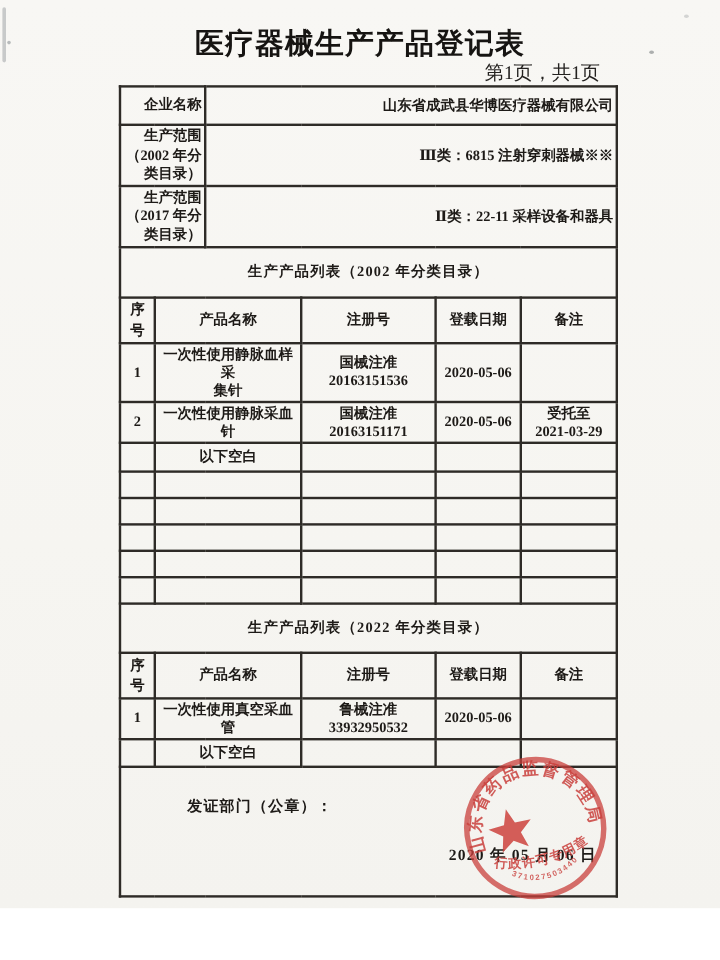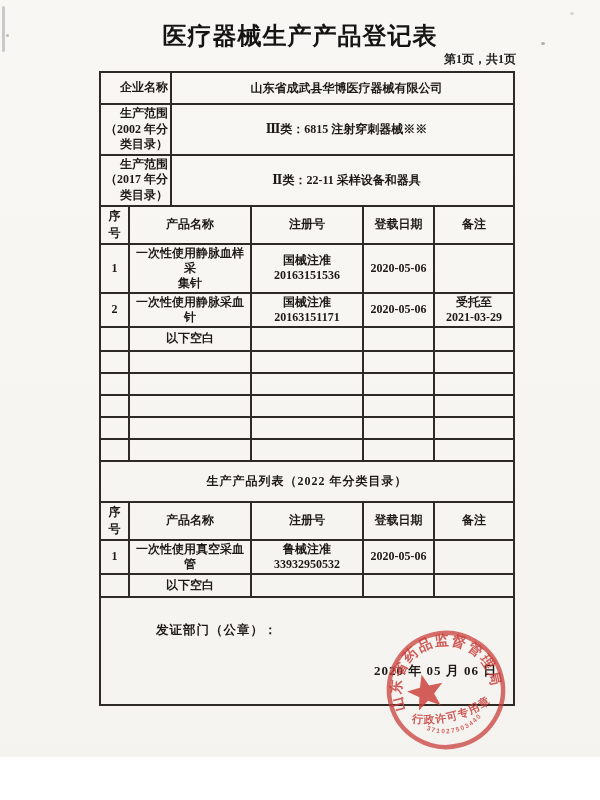--- a/index.html
+++ b/index.html
@@ -8,34 +8,34 @@
     background:linear-gradient(180deg,#f8f7f4 0%,#f6f5f1 60%,#f4f3ef 100%);
     font-family:"Liberation Serif","DejaVu Serif",serif;
     color:#1d1b18;
   }
   .title{
     position:absolute;top:20px;left:0;width:100%;
     text-align:center;font-size:24px;font-weight:bold;margin:0;
     letter-spacing:1px;color:#161412;
   }
   .page-info{
-    position:absolute;top:51px;right:84px;
-    font-size:12px;font-weight:bold;color:#242220;
+    position:absolute;top:51px;right:100px;
+    font-size:16px;font-weight:normal;color:#242220;
   }
   table.doc{
     position:absolute;left:99px;top:71px;width:414px;
     border-collapse:collapse;table-layout:fixed;
   }
   table.doc td{
     border:2px solid #2e2b27;vertical-align:middle;
     padding:1px 2px;font-size:12px;font-weight:bold;color:#1d1a17;
     overflow:hidden;
   }
   .lbl{text-align:right;line-height:1.3;white-space:pre-line;}
-  .val{text-align:center;padding-left:10px !important;}
+  .val{text-align:right;padding-left:10px !important;}
   .stitle{text-align:center;font-size:13px;letter-spacing:1px;}
   .th{text-align:center;font-size:12.5px;}
   .c{text-align:center;line-height:1.25;white-space:pre-line;}
   .h32{height:32px}.h46{height:46px}.h45{height:45px}.h42{height:42px}
   .h21{height:21px}.h33{height:33px}.h29{height:29px}.h24{height:24px}
   .h22{height:22px}.h41{height:41px}.h23{height:23px}
   .footer-cell{height:104px;position:relative;}
   .dept{position:absolute;left:38px;top:24px;font-size:12.5px;font-weight:bold;letter-spacing:1px;margin-left:17px;}
   .idate{position:absolute;left:250px;top:64px;font-size:13px;font-weight:bold;letter-spacing:1px;margin-left:23px;}
   .seal{
@@ -85,20 +85,23 @@
 类目录）</td>
       <td colspan="4" class="val">Ⅲ类：6815 注射穿刺器械※※</td>
     </tr>
     <tr class="h45">
       <td colspan="2" class="lbl">生产范围
 （2017 年分
 类目录）</td>
       <td colspan="4" class="val">Ⅱ类：22-11 采样设备和器具</td>
     </tr>
 
+    <tr class="h42">
+      <td colspan="6" class="stitle">生产产品列表（2002 年分类目录）</td>
+    </tr>
     <tr class="h21">
       <td class="th">序号</td>
       <td colspan="2" class="th">产品名称</td>
       <td class="th">注册号</td>
       <td class="th">登载日期</td>
       <td class="th">备注</td>
     </tr>
     <tr class="h33">
       <td class="c">1</td>
       <td colspan="2" class="c">一次性使用静脉血样采

